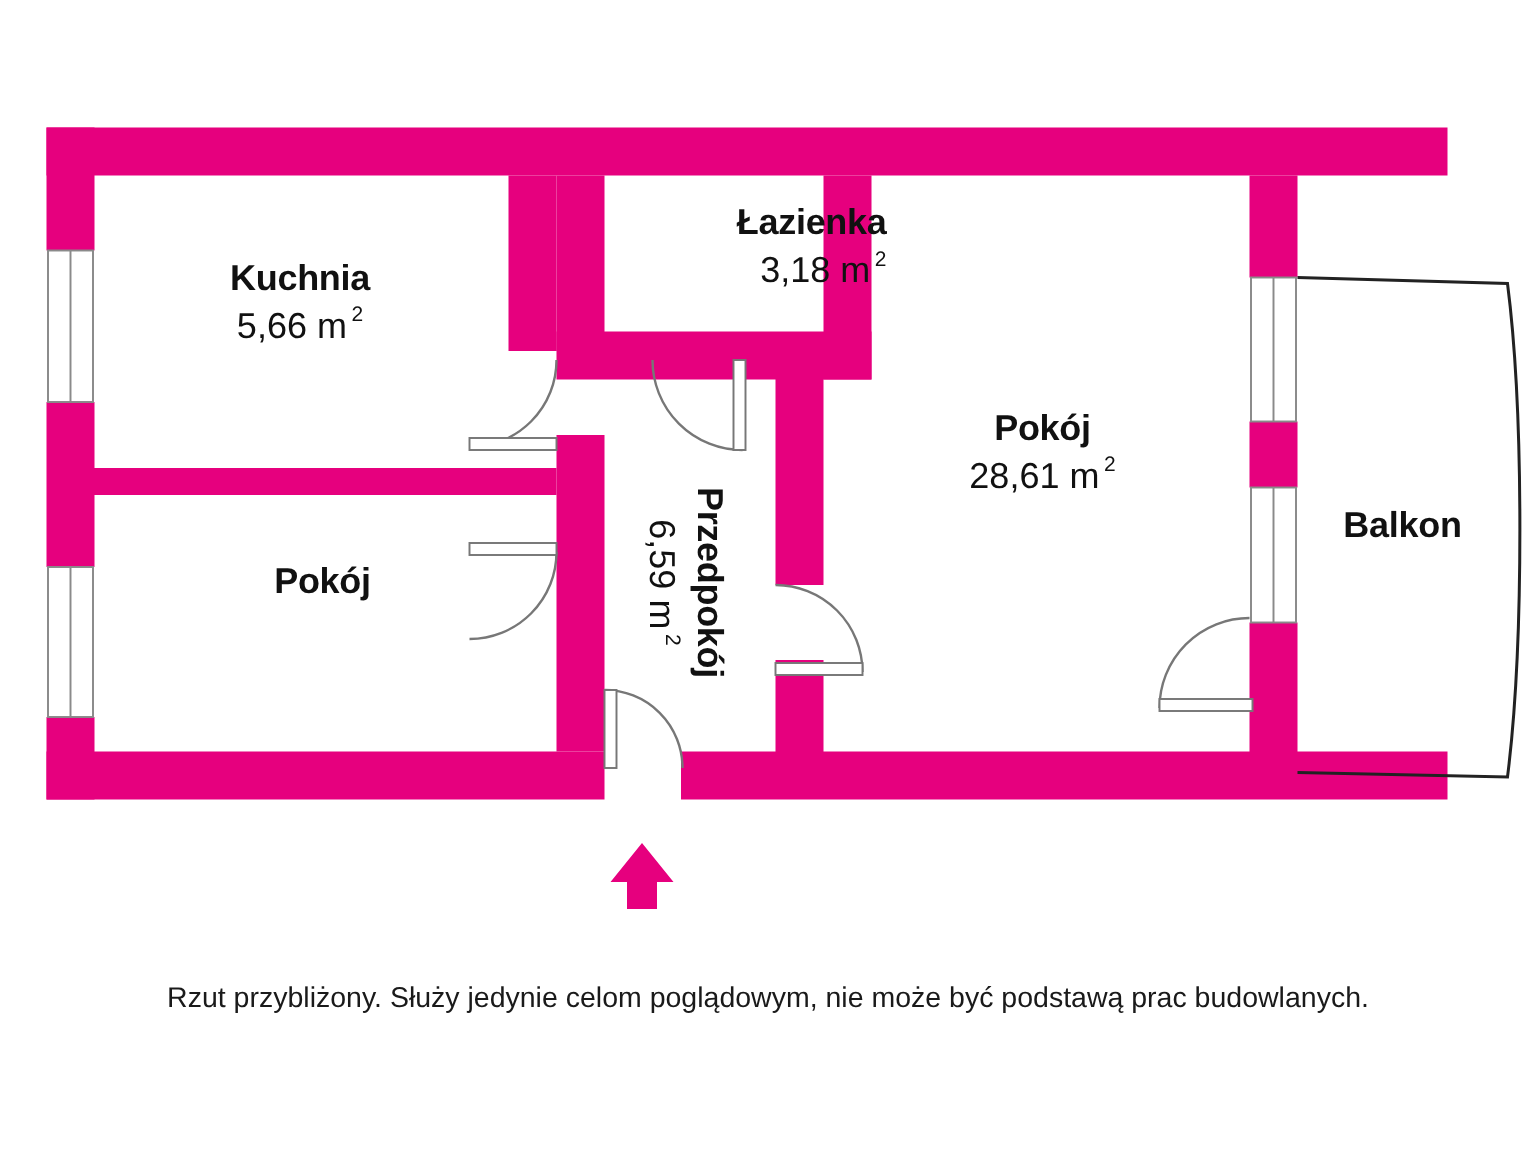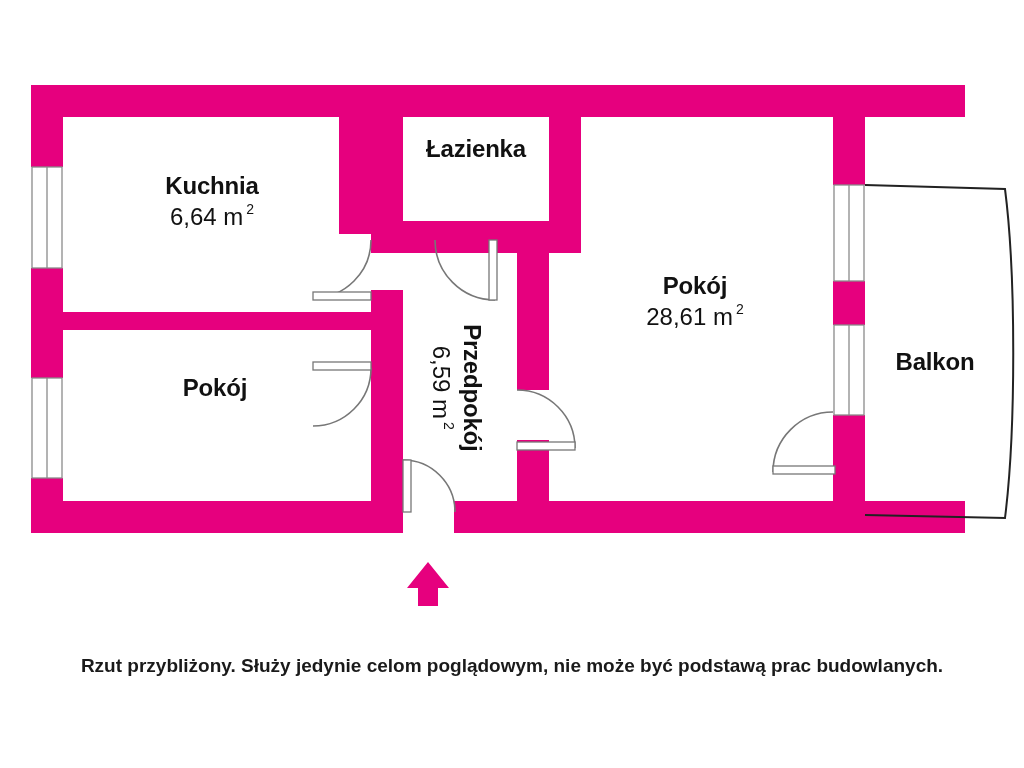--- a/index.html
+++ b/index.html
@@ -59,21 +59,20 @@
   }
   #caption {
     position: absolute;
     left: 0;
     top: 655px;
     width: 1024px;
     text-align: center;
     font-size: 19px;
     color: #1a1a1a;
     white-space: nowrap;
-    font-weight: bold;
   }
 </style>
 </head>
 <body>
 
 <div id="plan-root">
 
   <svg id="floorplan-svg" viewBox="0 0 1024 768">
 
     <g fill="#E6007E">
@@ -151,42 +150,43 @@
       <rect x="773" y="466" width="62" height="8" fill="#ffffff" stroke="#777777" stroke-width="1.3"></rect>
 
     </g>
 
     <g>
       <polygon points="428,562 449,588 438,588 438,606 418,606 418,588 407,588" fill="#E6007E"></polygon>
     </g>
 
   </svg>
 
-  <div class="room-label" style="left:72px; top:172px; width:280px;">
+  <div class="room-label" style="left:60px; top:172px; width:280px;">
     <span class="room-name">Kuchnia</span>
-    <span class="room-area"><span>6,64 m</span><span class="sup">2</span></span>
+    <span class="room-area"><span>5,66 m</span><span class="sup">2</span></span>
   </div>
 
-  <div class="room-label" style="left:381px; top:135px; width:190px;">
+  <div class="room-label" style="left:401px; top:135px; width:190px;text-align:right;">
     <span class="room-name">Łazienka</span>
+    <span class="room-area"><span>3,18 m</span><span class="sup">2</span></span>
   </div>
 
   <div class="room-label" style="left:85px; top:374px; width:260px;">
     <span class="room-name">Pokój</span>
   </div>
 
   <div class="room-label rot90" style="left:361px; top:358px; width:190px;">
     <span class="room-name">Przedpokój</span>
     <span class="room-area"><span>6,59 m</span><span class="sup">2</span></span>
   </div>
 
   <div class="room-label" style="left:565px; top:272px; width:260px;">
     <span class="room-name">Pokój</span>
     <span class="room-area"><span>28,61 m</span><span class="sup">2</span></span>
   </div>
 
-  <div class="room-label" style="left:870px; top:348px; width:130px;">
+  <div class="room-label" style="left:870px; top:337px; width:130px;">
     <span class="room-name">Balkon</span>
   </div>
 
   <div id="caption">Rzut przybliżony. Służy jedynie celom poglądowym, nie może być podstawą prac budowlanych.</div>
 
 </div>
 
 </body></html>

